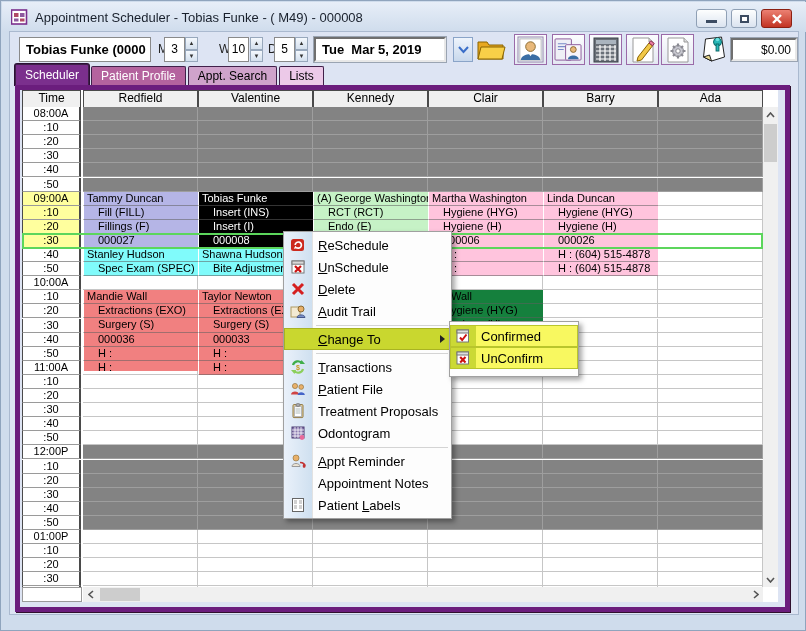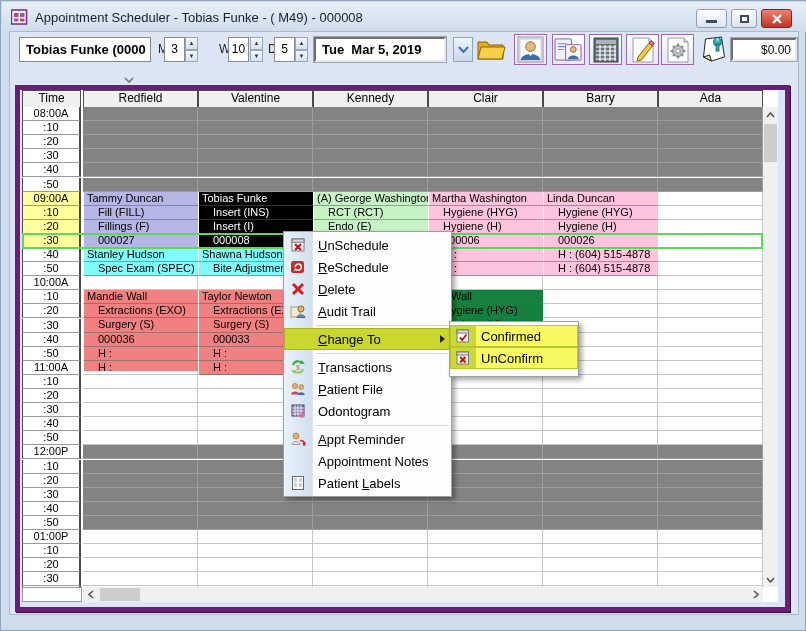--- a/index.html
+++ b/index.html
@@ -269,20 +269,26 @@
             <circle cx="20" cy="9" r="4" fill="#28b8b8" stroke="#0a6a6a"></circle>
             <rect x="18.6" y="11" width="2.8" height="7" fill="#28b8b8" stroke="#0a6a6a"></rect>
             <circle cx="20" cy="6.5" r="1.8" fill="#70e0e0"></circle>
           </svg>
         </span>
      </div>
     </div>
 
   <div class="balance sunken">$0.00</div>
 
+  <div class="tabbar" id="tabbar">
+      <div class="tab active">Scheduler</div>
+      <div class="tab t1">Patient Profile</div>
+      <div class="tab t2">Appt. Search</div>
+      <div class="tab t3">Lists</div>
+    </div>
 
   <div class="pframe"></div>
   <div class="grid" id="grid">
       <div class="hcell" style="left:0px; width:59px">Time</div>
       <div class="hcell" style="left:61px; width:115px">Redfield</div>
       <div class="hcell" style="left:176px; width:115px">Valentine</div>
       <div class="hcell" style="left:291px; width:115px">Kennedy</div>
       <div class="hcell" style="left:406px; width:115px">Clair</div>
       <div class="hcell" style="left:521px; width:115px">Barry</div>
       <div class="hcell" style="left:636px; width:105px">Ada</div>
@@ -631,37 +637,37 @@
           </svg>
       </div>
     </div>
     <div class="corner"></div>
   </div>
 
   <div class="menu" id="menu">
       <div class="mitem">
       <span class="mico">
           <svg viewBox="0 0 16 16">
+            <rect x="1" y="2" width="13" height="12" rx="2.5" fill="#cc2a1e"></rect>
+            <path d="M5.2 8a3.1 3.1 0 1 1 1 2.4" stroke="#fff" stroke-width="1.7" fill="none"></path>
+            <path d="M3.8 11.8 L7.2 11.2 L5.4 8.8 Z" fill="#fff"></path>
+          </svg>
+        </span>
+      <span><u>R</u>eSchedule</span>
+
+    </div>
+      <div class="mitem">
+      <span class="mico">
+          <svg viewBox="0 0 16 16">
             <rect x="2" y="2" width="12" height="12" fill="#fff" stroke="#777"></rect>
             <rect x="2" y="2" width="12" height="3.2" fill="#d9d9d9" stroke="#777"></rect>
             <path d="M5 7 L11 13 M11 7 L5 13" stroke="#cc1111" stroke-width="2.2"></path>
           </svg>
         </span>
       <span><u>U</u>nSchedule</span>
-
-    </div>
-      <div class="mitem">
-      <span class="mico">
-          <svg viewBox="0 0 16 16">
-            <rect x="1" y="2" width="13" height="12" rx="2.5" fill="#cc2a1e"></rect>
-            <path d="M5.2 8a3.1 3.1 0 1 1 1 2.4" stroke="#fff" stroke-width="1.7" fill="none"></path>
-            <path d="M3.8 11.8 L7.2 11.2 L5.4 8.8 Z" fill="#fff"></path>
-          </svg>
-        </span>
-      <span><u>R</u>eSchedule</span>
 
     </div>
       <div class="mitem">
       <span class="mico">
           <svg viewBox="0 0 16 16">
             <path d="M3 3 L13 13 M13 3 L3 13" stroke="#d51f1f" stroke-width="3"></path>
           </svg>
         </span>
       <span><u>D</u>elete</span>
 
@@ -705,20 +711,32 @@
             <circle cx="11.2" cy="6" r="2.4" fill="#e8b06a" stroke="#8a6a30" stroke-width="0.6"></circle>
             <path d="M7.6 14 c0-3.6 7.2-3.6 7.2 0 Z" fill="#4464c8"></path>
           </svg>
         </span>
       <span><u>P</u>atient File</span>
 
     </div>
       <div class="mitem">
       <span class="mico">
           <svg viewBox="0 0 16 16">
+            <rect x="3" y="1.6" width="10" height="13" rx="1" fill="#e8d8a8" stroke="#907840"></rect>
+            <rect x="4.5" y="3.6" width="7" height="10" fill="#fff" stroke="#b5b5b5"></rect>
+            <rect x="6" y="0.8" width="4" height="2.4" rx="1" fill="#b8b8c0" stroke="#777"></rect>
+            <path d="M5.5 6h5M5.5 8h5M5.5 10h5" stroke="#9aa" stroke-width="0.8"></path>
+          </svg>
+        </span>
+      <span>Treatment Proposals</span>
+
+    </div>
+      <div class="mitem">
+      <span class="mico">
+          <svg viewBox="0 0 16 16">
             <rect x="2" y="2" width="12" height="11" fill="#8a7ab0" stroke="#4a3a70"></rect>
             <path d="M2 5h12 M2 8h12 M2 11h12 M5 2v11 M8 2v11 M11 2v11" stroke="#fff" stroke-width="0.8"></path>
             <circle cx="12" cy="12.5" r="2.4" fill="#e86a9a"></circle>
           </svg>
         </span>
       <span>Odontogram</span>
 
     </div>
       <div class="msep"></div>
       <div class="mitem">

